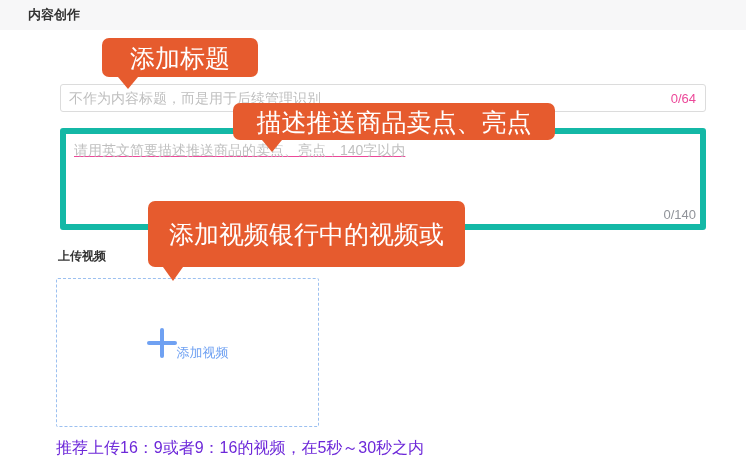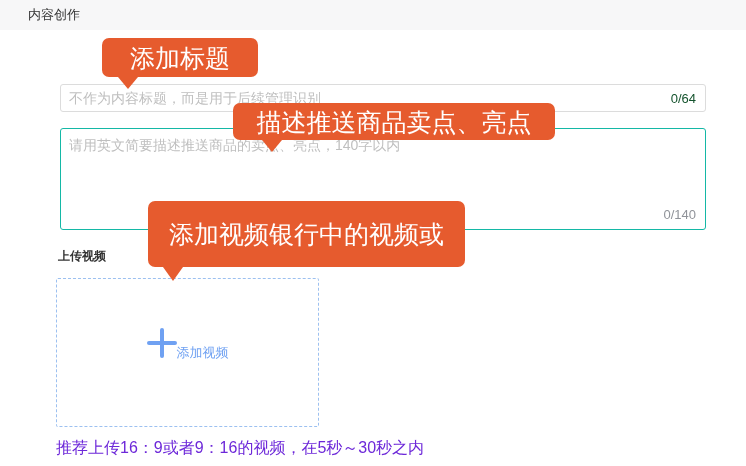--- a/index.html
+++ b/index.html
@@ -17,21 +17,21 @@
     position: absolute;
     left: 0; top: 0;
     width: 746px; height: 30px;
     background: #f7f7f8;
     display: flex;
     align-items: center;
     padding-left: 28px;
   }
   .header .title {
     font-size: 13px;
-    font-weight: 400;
+    font-weight: 700;
     color: #333333;
   }
   
   .input-wrap {
     position: absolute;
     left: 60px; top: 84px;
     width: 646px; height: 28px;
   }
   .input-wrap input {
     width: 100%; height: 100%;
@@ -42,38 +42,39 @@
     color: #333;
     outline: none;
     font-family: inherit;
   }
   .input-wrap input::placeholder { color: #bfbfbf; }
   .input-counter {
     position: absolute;
     right: 10px; top: 50%;
     transform: translateY(-50%);
     font-size: 13px;
-    color: #14532d;
+    color: #ec4899;
   }
   
   .textarea-wrap {
     position: absolute;
     left: 60px; top: 128px;
     width: 646px; height: 102px;
   }
   .textarea-wrap textarea {
     width: 100%; height: 100%;
-    border: 1px solid #14b8a6;
+    border: 6px solid #14b8a6;
     border-radius: 3px;
     padding: 8px;
     font-size: 14px;
-    color: #14532d;
+    color: #ec4899;
     resize: none;
     outline: none;
     font-family: inherit;
+    text-decoration: underline;
   }
   .textarea-wrap textarea::placeholder { color: #bfbfbf; }
   .textarea-counter {
     position: absolute;
     right: 10px; bottom: 8px;
     font-size: 13px;
     color: #909399;
   }
   
   .callout {

